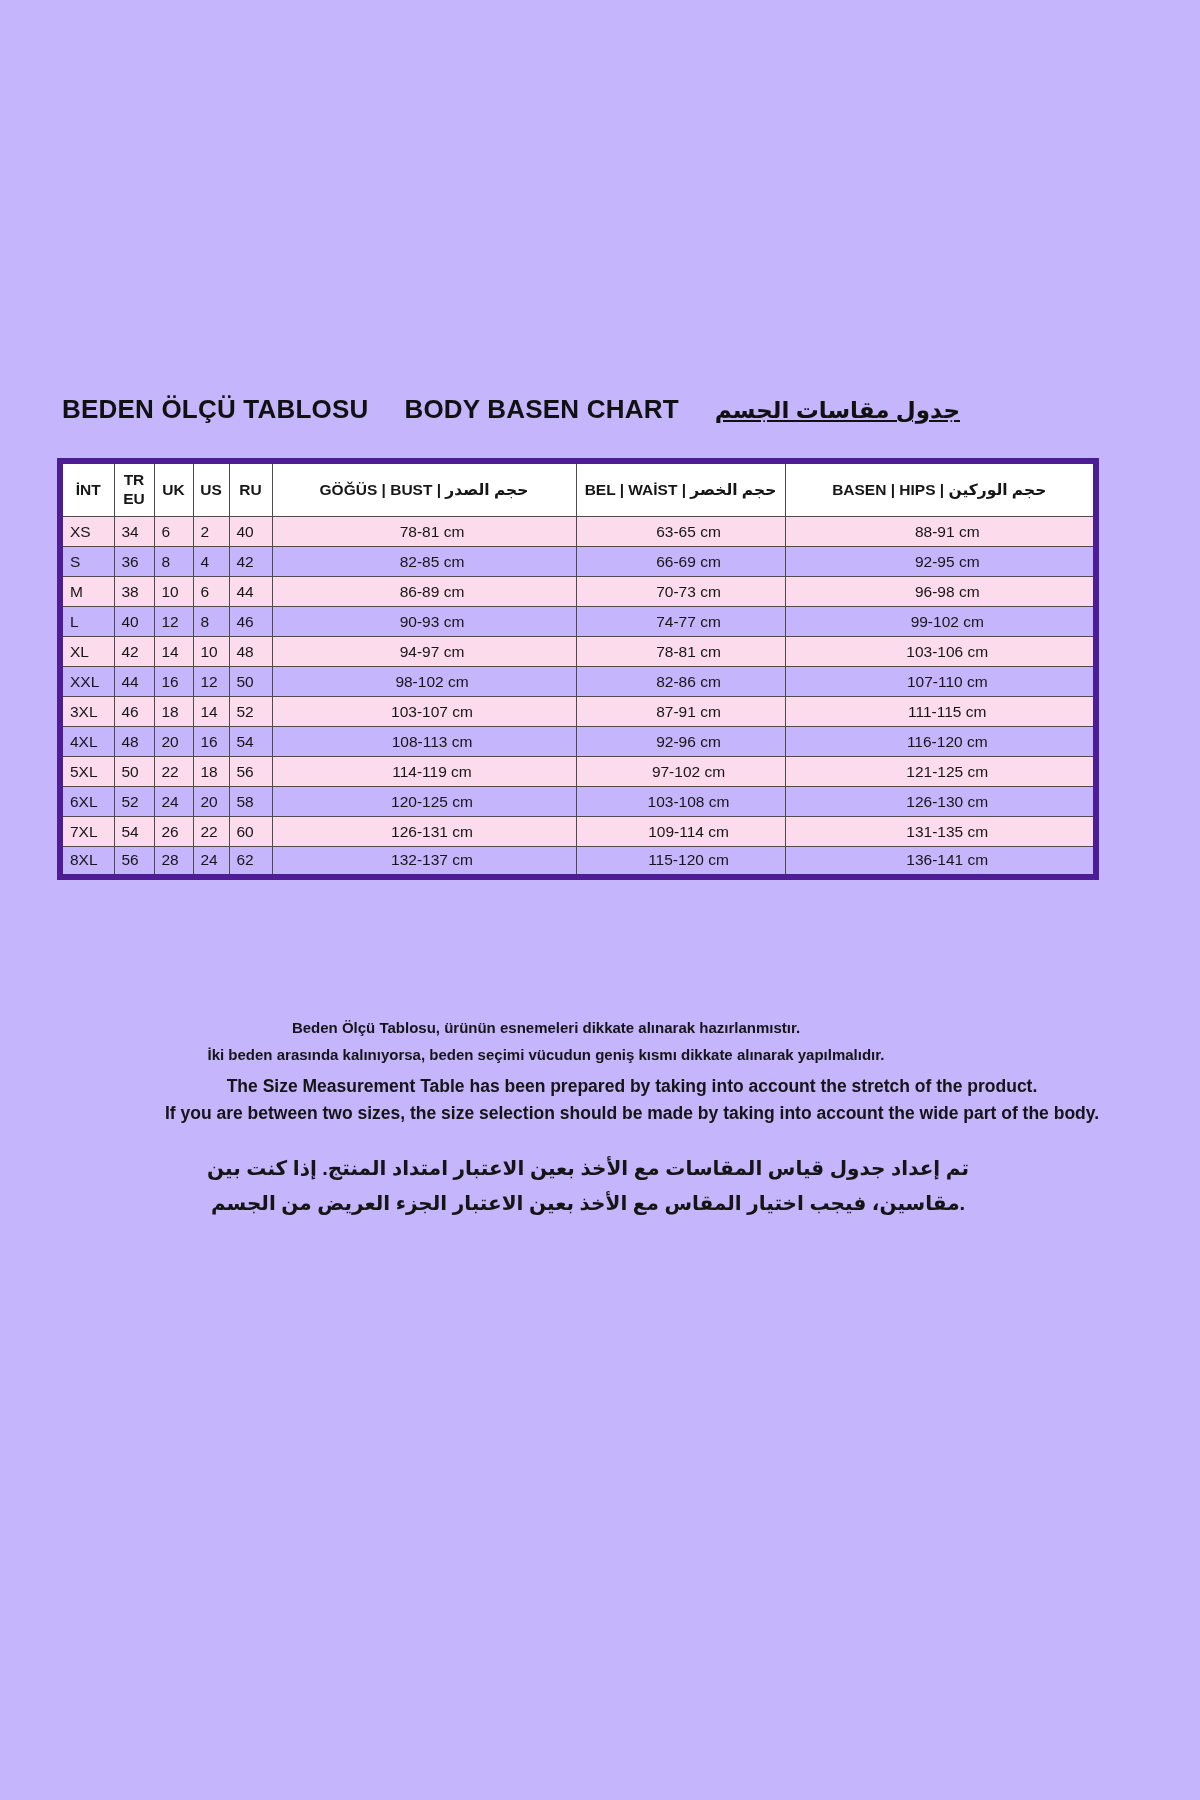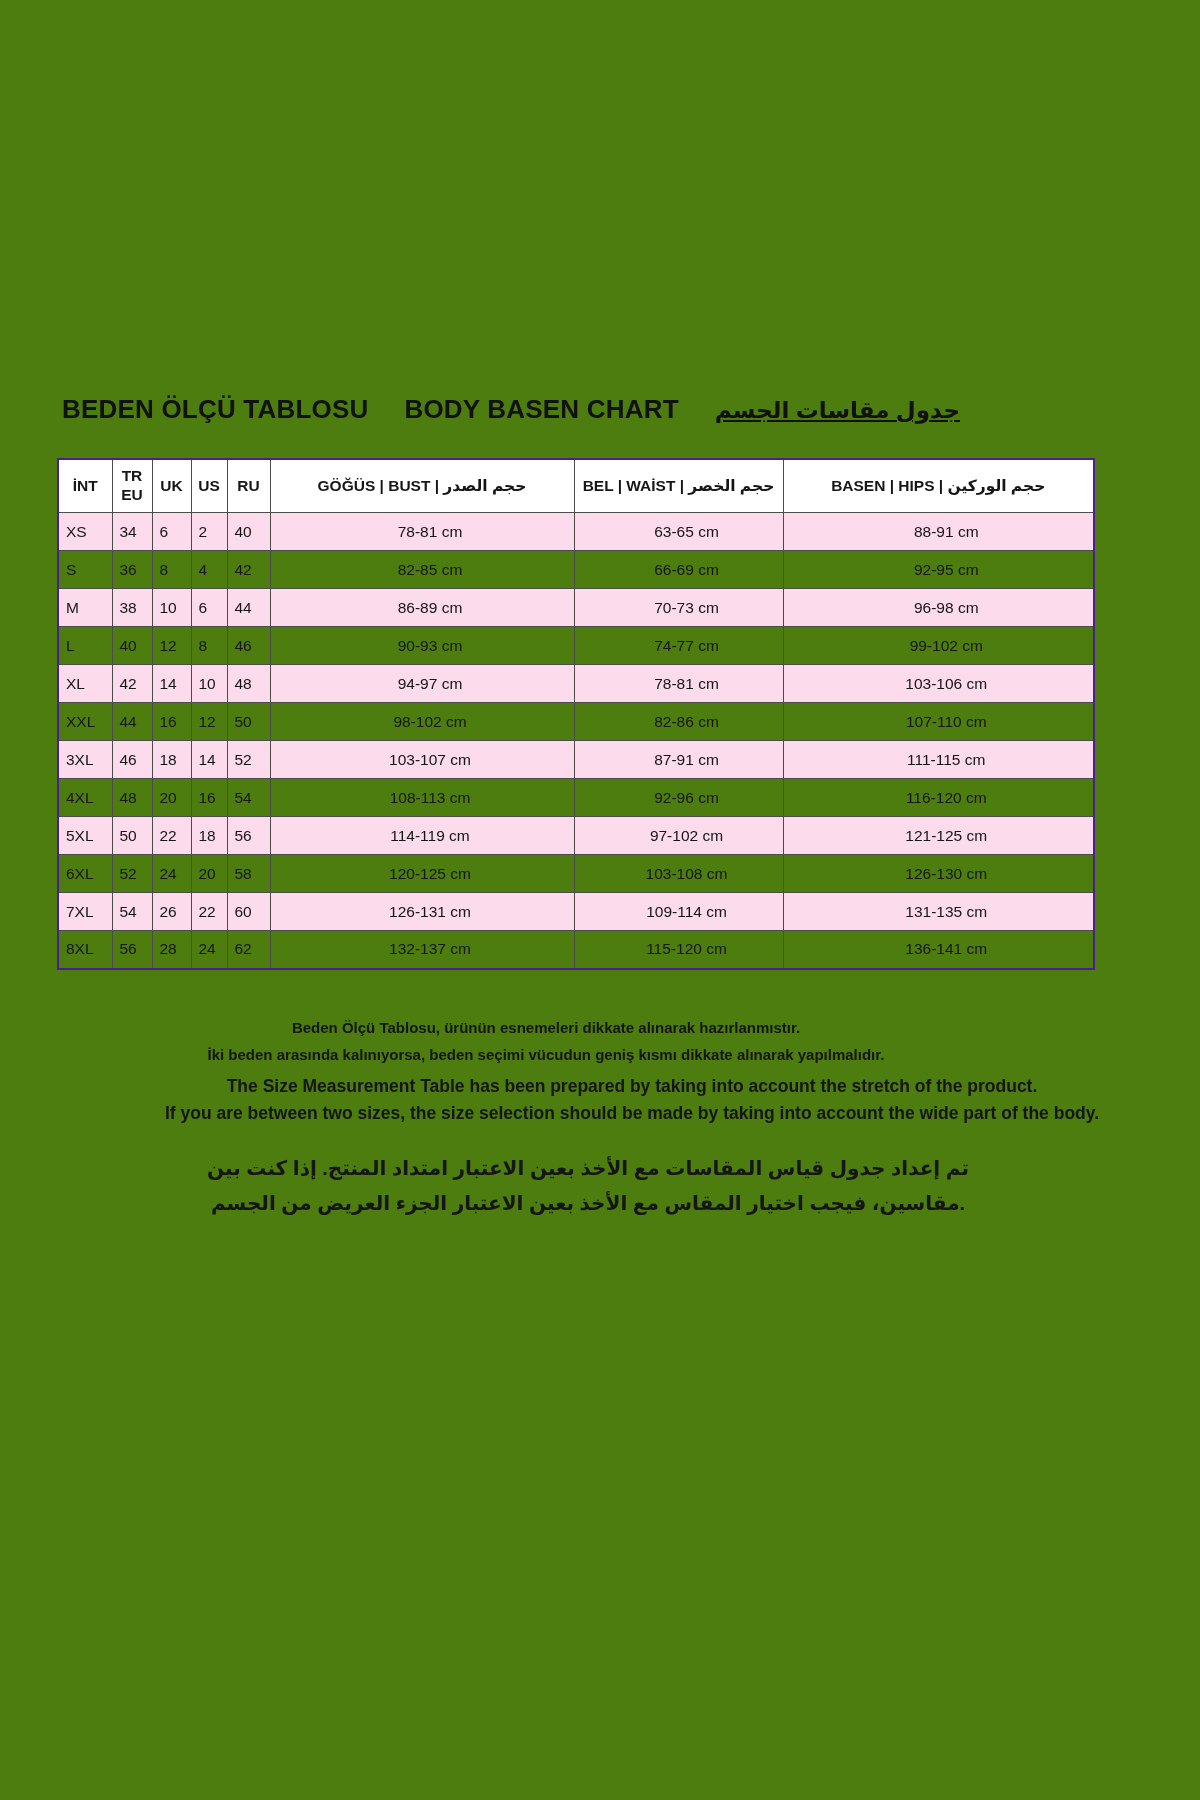--- a/index.html
+++ b/index.html
@@ -2,49 +2,49 @@
 <html lang="tr" style="--row-pink: #fbdbec;"><head>
 <meta charset="utf-8">
 <style>
   html,body{margin:0;padding:0;}
   body{
     width:1200px;height:1800px;background:#ffffff;
     font-family:"Liberation Sans","DejaVu Sans",sans-serif;
     color:#1c1c1c;
     position:relative;
   }
-  .page{position:relative;width:1200px;height:1800px;background:#4d7c0f;overflow:hidden;}
+  .page{position:relative;width:1200px;height:1800px;background:#c4b5fd;overflow:hidden;}
 
   
   .title-row{
     position:absolute;top:394px;left:62px;
     display:flex;align-items:baseline;gap:36px;
     font-weight:bold;font-size:26px;letter-spacing:.2px;color:#111;
     white-space:nowrap;
   }
   .title-row .ar{font-size:23px;text-decoration:underline;}
 
   
   table.size-table{
     position:absolute;top:458px;left:57px;
     width:1036px;border-collapse:collapse;table-layout:fixed;
-    border:2px solid #4c1d95;
+    border:6px solid #4c1d95;
     font-size:15.5px;color:#161616;
   }
   .size-table th,.size-table td{
     border:1.5px solid #4c4c4c;
     padding:0;vertical-align:middle;
     overflow:hidden;white-space:nowrap;
   }
   .size-table thead th{
     height:52px;font-weight:bold;font-size:15.5px;text-align:center;
     background:#ffffff;line-height:1.2;
   }
   .size-table th.pre{white-space:pre-line;}
-  .size-table tbody tr{height:38px;margin-top:16px;}
+  .size-table tbody tr{height:30px;margin-top:16px;}
   .size-table tbody tr:nth-child(odd){background:var(--row-pink,#fbdbec);}
   .size-table tbody td:nth-child(-n+5){text-align:left;padding-left:7px;}
   .size-table tbody td:nth-child(n+6){text-align:center;padding-left:16px;}
 
   
   .note{position:absolute;font-weight:bold;text-align:center;color:#151515;}
   .note .line{white-space:nowrap;}
   .note-tr{top:1014px;left:0;width:1092px;font-size:15px;line-height:27px;}
   .note-en{top:1073px;left:0;width:1200px;font-size:17.5px;line-height:27px;padding-left:32px;}
   .note-ar{top:1151px;left:8px;width:1160px;font-size:20px;line-height:35px;direction:rtl;}

